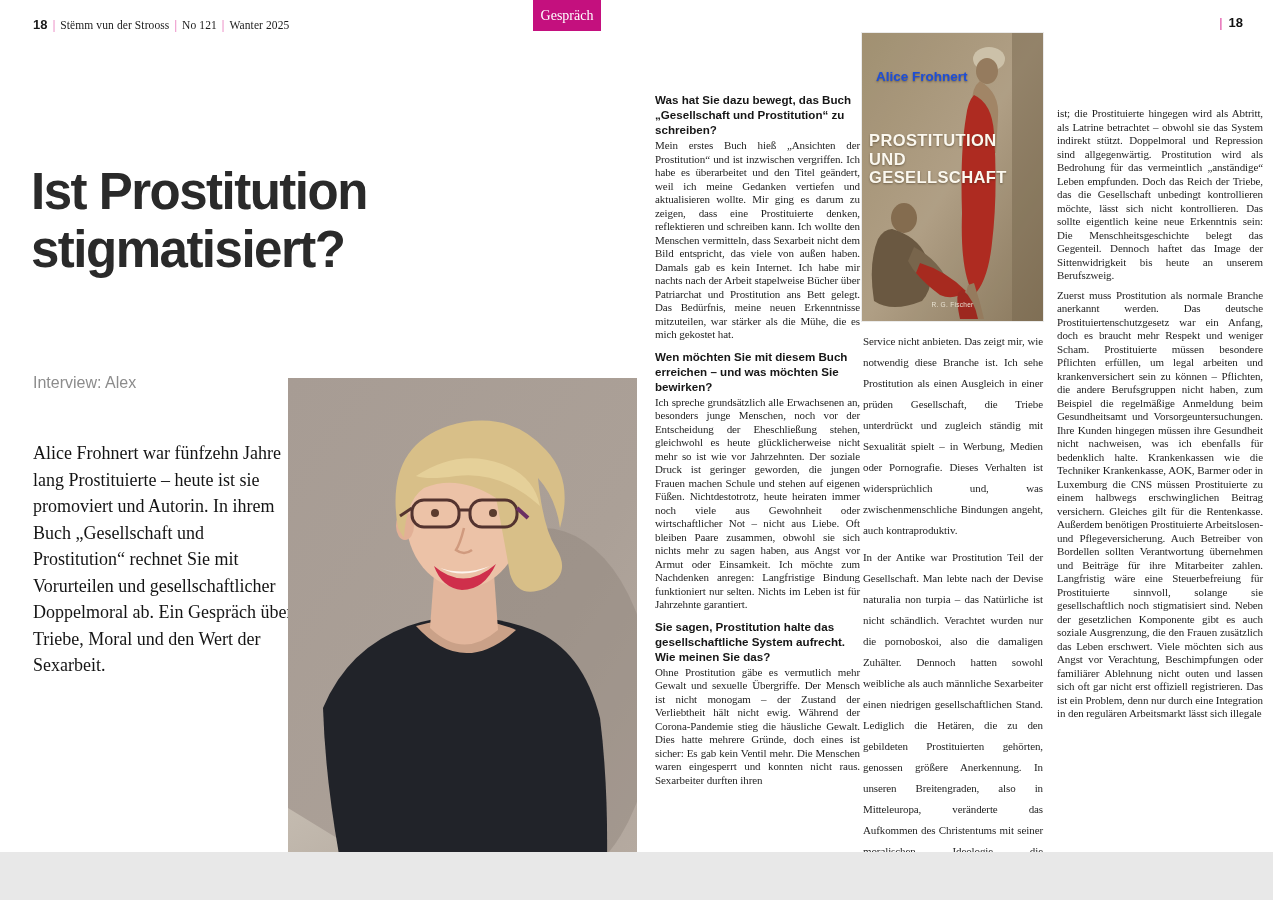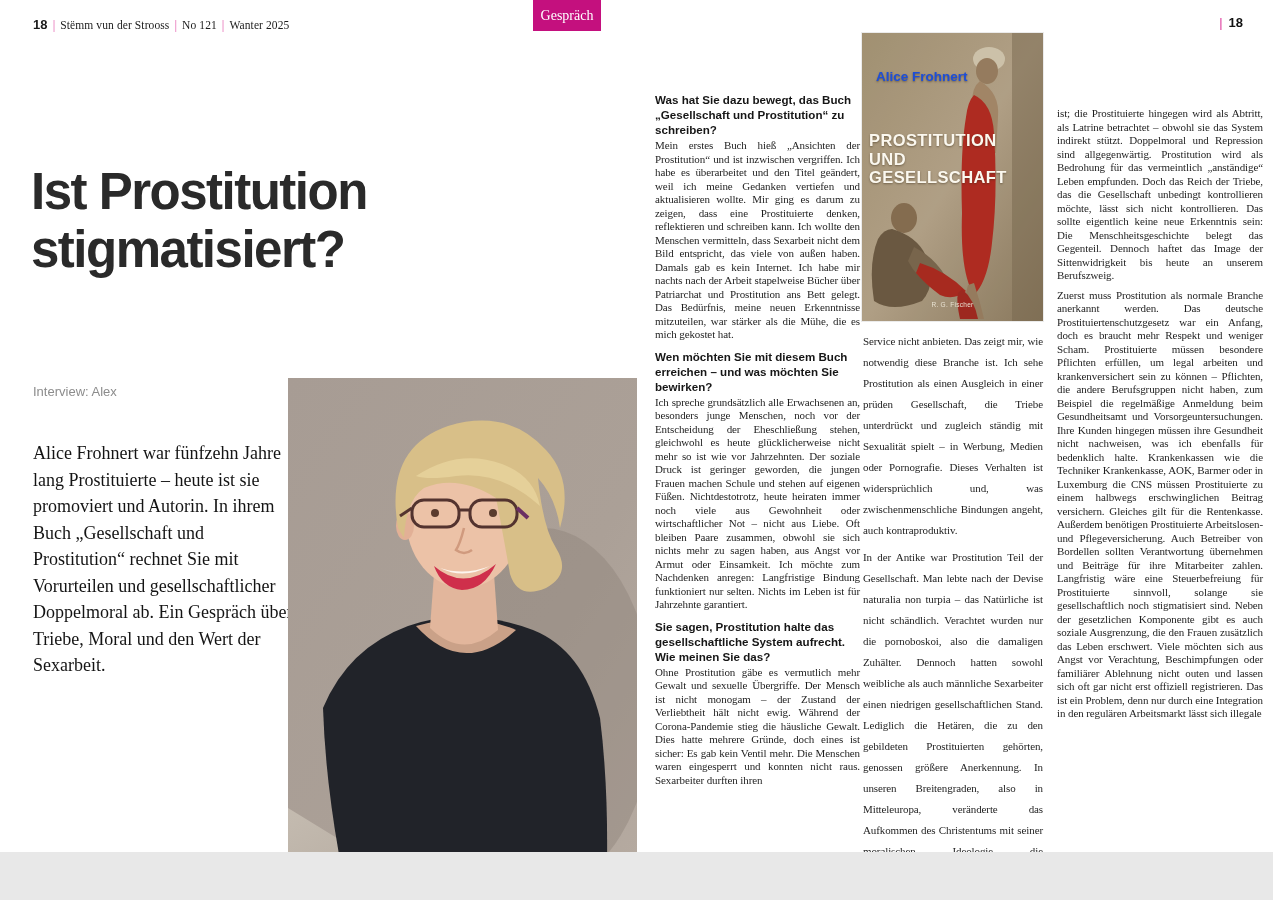--- a/index.html
+++ b/index.html
@@ -24,21 +24,21 @@
   .headline {
     position:absolute; left:31px; top:163px; width:490px;
     font-family:"Liberation Sans",sans-serif; font-weight:bold;
     font-size:51px; line-height:58px; letter-spacing:-1.5px; color:#2a2a2a;
   }
   .subhead {
     position:absolute; left:33px; top:301px; width:420px;
     font-family:"Liberation Sans",sans-serif; font-weight:bold;
     font-size:21px; line-height:29px; color:#2a2a2a;
   }
-  .byline { position:absolute; left:33px; top:384px; font-family:"Liberation Sans",sans-serif; font-size:13px; color:#8c8c8c; }
+  .byline { position:absolute; left:33px; top:374px; font-family:"Liberation Sans",sans-serif; font-size:16px; color:#8c8c8c; }
   .intro {
     position:absolute; left:33px; top:440px; width:262px;
     font-size:18px; line-height:26.5px; color:#141414;
   }
   .portrait { position:absolute; left:288px; top:378px; width:349px; height:522px; overflow:hidden; }
   .portrait svg { display:block; }
   
   .col { position:absolute; text-align:justify; hyphens:auto; -webkit-hyphens:auto; }
   .col p.a { font-size:11px; line-height:13.5px; letter-spacing:-.1px; margin-bottom:6px; }
   .col p.q {

